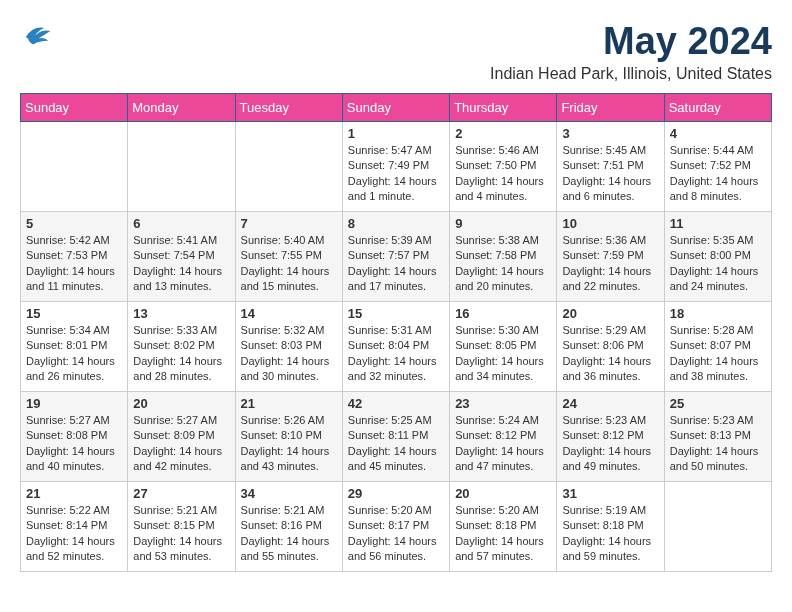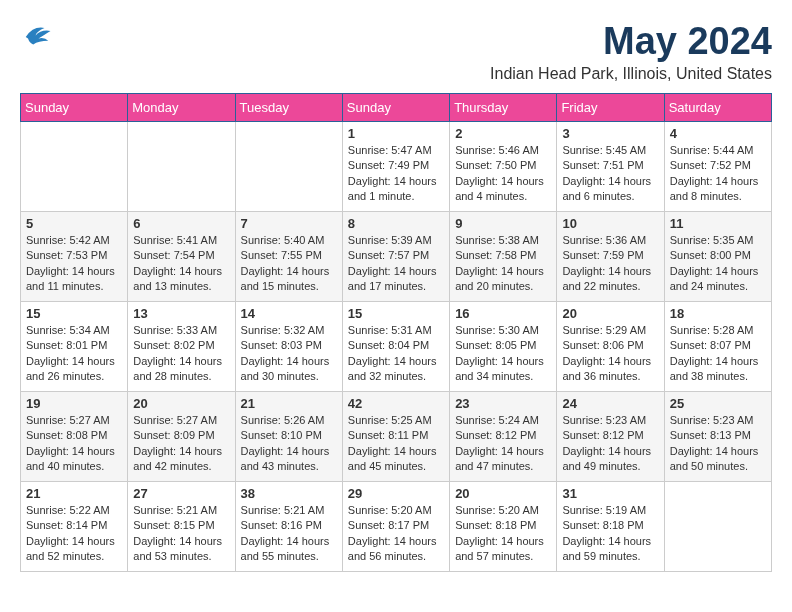--- a/index.html
+++ b/index.html
@@ -239,21 +239,21 @@
       <tr>
         <td>
           <span class="day-number">21</span>
           <div class="day-info">Sunrise: 5:22 AM<br>Sunset: 8:14 PM<br>Daylight: 14 hours<br>and 52 minutes.</div>
         </td>
         <td>
           <span class="day-number">27</span>
           <div class="day-info">Sunrise: 5:21 AM<br>Sunset: 8:15 PM<br>Daylight: 14 hours<br>and 53 minutes.</div>
         </td>
         <td>
-          <span class="day-number">38</span>
+          <span class="day-number">34</span>
           <div class="day-info">Sunrise: 5:21 AM<br>Sunset: 8:16 PM<br>Daylight: 14 hours<br>and 55 minutes.</div>
         </td>
         <td>
           <span class="day-number">29</span>
           <div class="day-info">Sunrise: 5:20 AM<br>Sunset: 8:17 PM<br>Daylight: 14 hours<br>and 56 minutes.</div>
         </td>
         <td>
           <span class="day-number">20</span>
           <div class="day-info">Sunrise: 5:20 AM<br>Sunset: 8:18 PM<br>Daylight: 14 hours<br>and 57 minutes.</div>
         </td>

